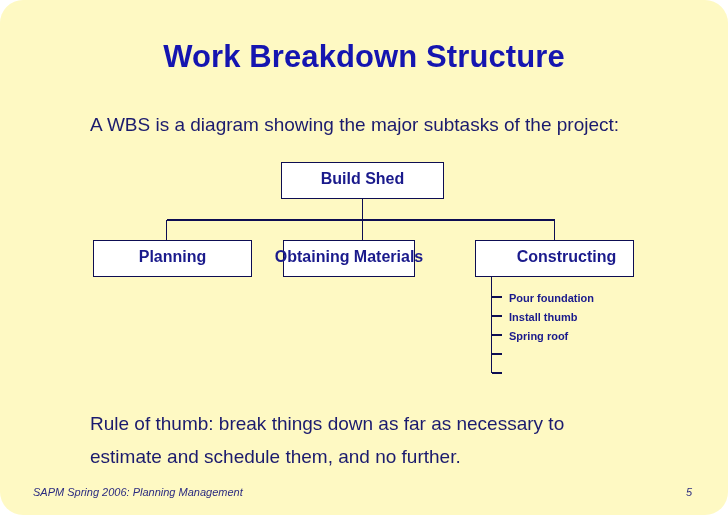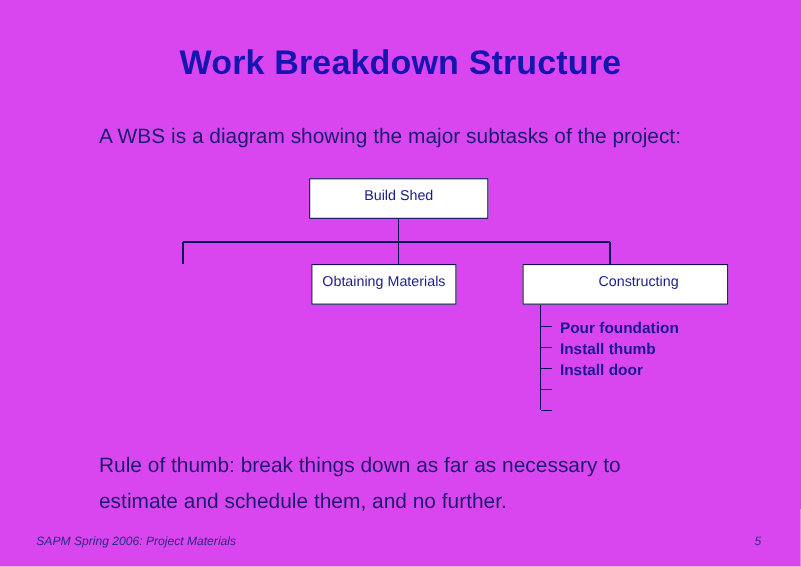--- a/index.html
+++ b/index.html
@@ -12,21 +12,22 @@
     height: 515px;
     position: relative;
     overflow: hidden;
     font-family: "Liberation Sans", sans-serif;
     background: #ffffff;
   }
 
   .slide {
     position: absolute;
     inset: 0;
-    background: #d946ef;
+    background: #fef9c3;
+    border-radius: 23px;
   }
 
   
   .slide-title {
     position: absolute;
     left: 0;
     top: 39px;
     width: 728px;
     text-align: center;
     font-size: 31px;
@@ -62,41 +63,41 @@
   .wbs-box {
     position: absolute;
     border: 1px solid #0d0d52;
     background: #ffffff;
     box-sizing: border-box;
     display: flex;
     align-items: flex-start;
     justify-content: center;
   }
   .wbs-box .box-label {
-    font-size: 13px;
-    font-weight: normal;
+    font-size: 16px;
+    font-weight: bold;
     color: #1a1a8c;
     margin-top: 7px;
     white-space: nowrap;
   }
 
   #box-build-shed { left: 281px; top: 162px; width: 163px; height: 37px; }
   #box-planning   { left: 93px;  top: 240px; width: 159px; height: 37px; }
   #box-obtaining  { left: 283px; top: 240px; width: 132px; height: 37px; }
-  #box-construct  { left: 475px; top: 240px; width: 187px; height: 37px; padding-left: 24px; }
+  #box-construct  { left: 475px; top: 240px; width: 159px; height: 37px; padding-left: 24px; }
 
   
   .leaf-list {
     position: absolute;
     left: 509px;
     top: 289px;
     width: 190px;
   }
   .leaf-item {
-    font-size: 14px;
+    font-size: 11px;
     font-weight: bold;
     color: #1a1a8c;
     height: 19px;
     line-height: 19px;
     white-space: nowrap;
   }
 
   
   .footer-note {
     position: absolute;
@@ -145,33 +146,36 @@
         <path d="M491.5 354 L501.5 354"></path>
         <path d="M491.5 373 L501.5 373"></path>
       </g>
     </svg>
   </div>
 
   <div class="wbs-box" id="box-build-shed">
     <span class="box-label">Build Shed</span>
   </div>
 
+  <div class="wbs-box" id="box-planning">
+    <span class="box-label">Planning</span>
+  </div>
 
   <div class="wbs-box" id="box-obtaining">
     <span class="box-label">Obtaining Materials</span>
   </div>
 
   <div class="wbs-box" id="box-construct">
     <span class="box-label">Constructing</span>
   </div>
 
   <div class="leaf-list">
     <div class="leaf-item">Pour foundation</div>
     <div class="leaf-item">Install thumb</div>
-    <div class="leaf-item">Install door</div>
+    <div class="leaf-item">Spring roof</div>
   </div>
 
   <div class="body-text" id="rule-text">Rule of thumb: break things down as far as necessary to estimate and schedule them, and no further.</div>
 
-  <div class="footer-note">SAPM Spring 2006: Project Materials</div>
+  <div class="footer-note">SAPM Spring 2006: Planning Management</div>
   <div class="footer-page">5</div>
 
 </div>
 
 </body></html>

